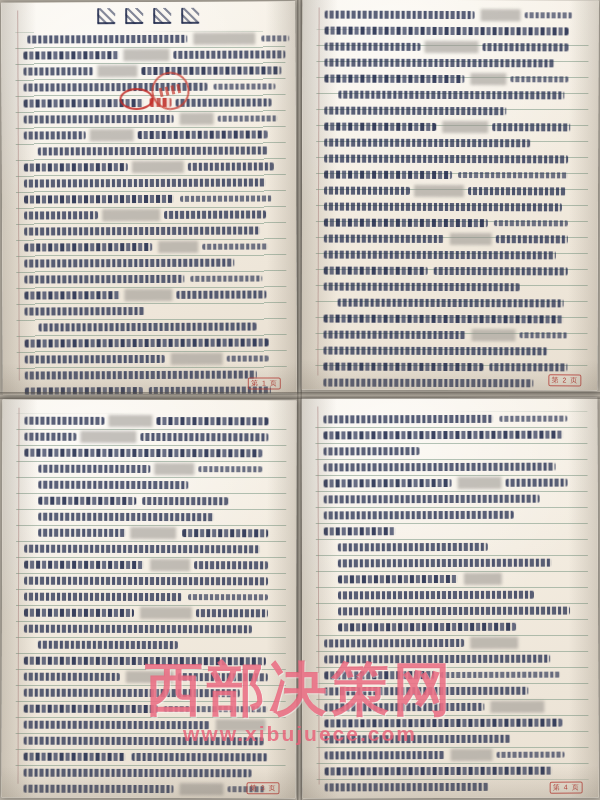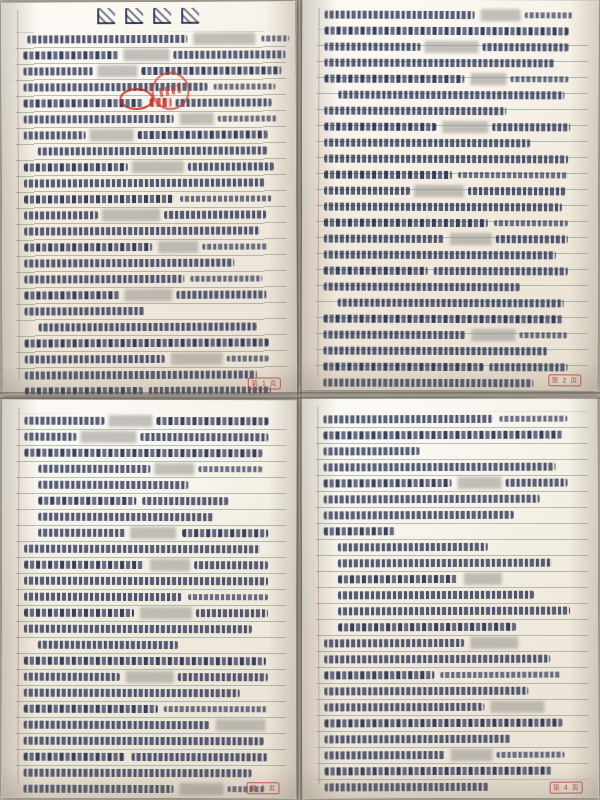--- a/index.html
+++ b/index.html
@@ -655,15 +655,17 @@
     <div class="page-num">
       <span class="redbox">第 4 页</span>
     </div>
     <div class="shadow-edge"></div>
   </div>
 
   <div class="seam-v"></div>
   <div class="seam-h"></div>
 
   <div class="watermark">
+    <span class="wm-main">西部决策网</span>
+    <span class="wm-url">www.xibujuece.com</span>
   </div>
 
 </div>
 
 </body></html>

